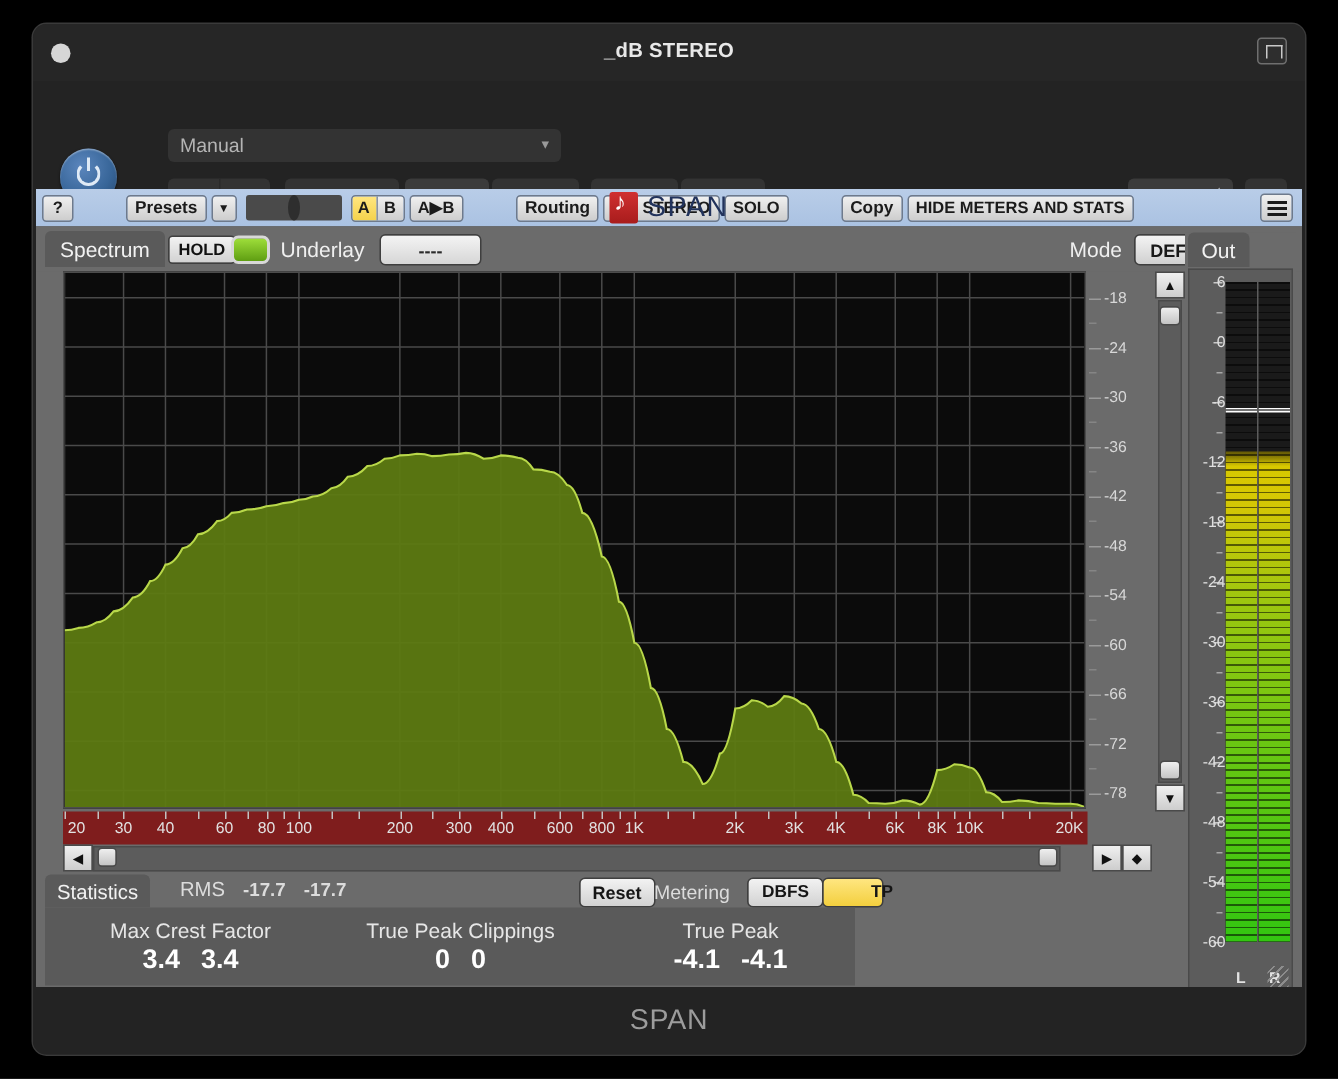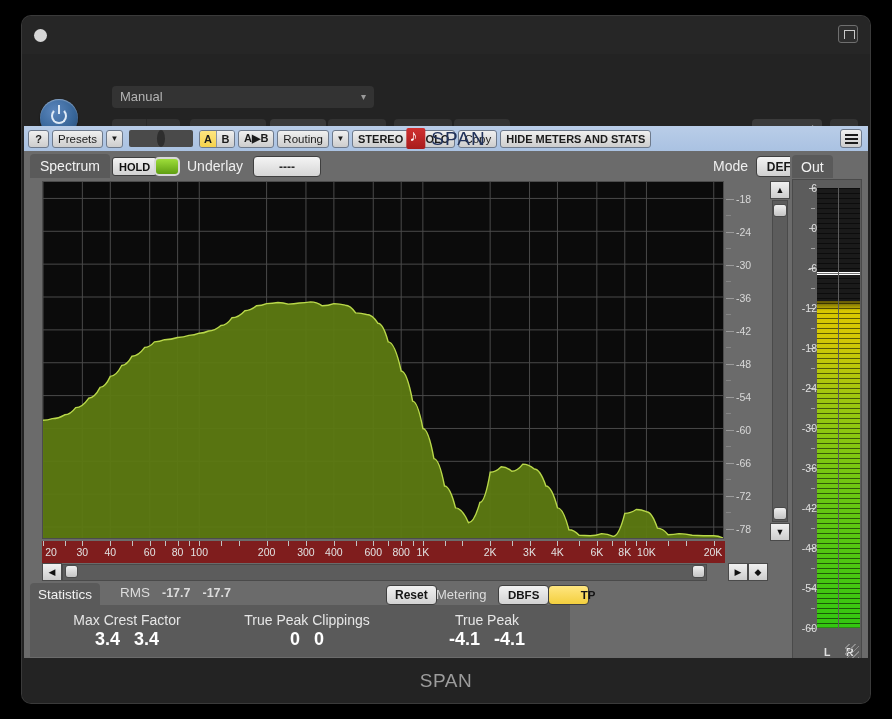--- a/index.html
+++ b/index.html
@@ -148,21 +148,21 @@
     color: #1b1b1b;
     font-size: 11px;
     font-weight: bold;
     display: flex; align-items: center; justify-content: center;
     padding: 0 5px;
     font-family: "Liberation Sans", sans-serif;
     white-space: nowrap;
   }
   .sbtn.narrow { padding: 0 3px; }
   .sbtn.arrow { width: 17px; font-size: 8px; }
-  .sbtn.plain { font-weight: normal; font-size: 11.5px; }
+  .sbtn.plain { font-weight: bold; font-size: 11.5px; margin-left: 32px; }
   #ab-group { display: flex; height: 18px; border: 1px solid #6e7a8c; border-radius: 3px; overflow: hidden; }
   #ab-group > div { width: 17px; display: flex; align-items: center; justify-content: center;
                     font-size: 11px; font-weight: bold; color: #1b1b1b;
                     background: linear-gradient(#f0f0f0, #cdcdcd); }
   #ab-group > div.sel { background: linear-gradient(#ffe680, #f5d24c); }
   #ab-group > div:first-child { border-right: 1px solid #8b94a3; }
   #preset-blank {
     width: 64px; height: 17px;
     background: #4a4a4a; border-radius: 2px;
     margin: 0 3px;
@@ -523,20 +523,21 @@
   }
   #footer-text { color: #9c9c9c; font-size: 19px; letter-spacing: .5px; }
 </style>
 </head>
 <body>
 
 <div id="plugin-window">
 
   <div id="host-titlebar">
     <div id="close-dot"></div>
+    <div id="host-title">_dB STEREO</div>
     <div id="expand-btn"></div>
   </div>
 
   <div id="host-toolbar">
     <div id="power-btn">
       <div id="power-icon"></div>
     </div>
 
     <div id="preset-select">
       <span>Manual</span>

